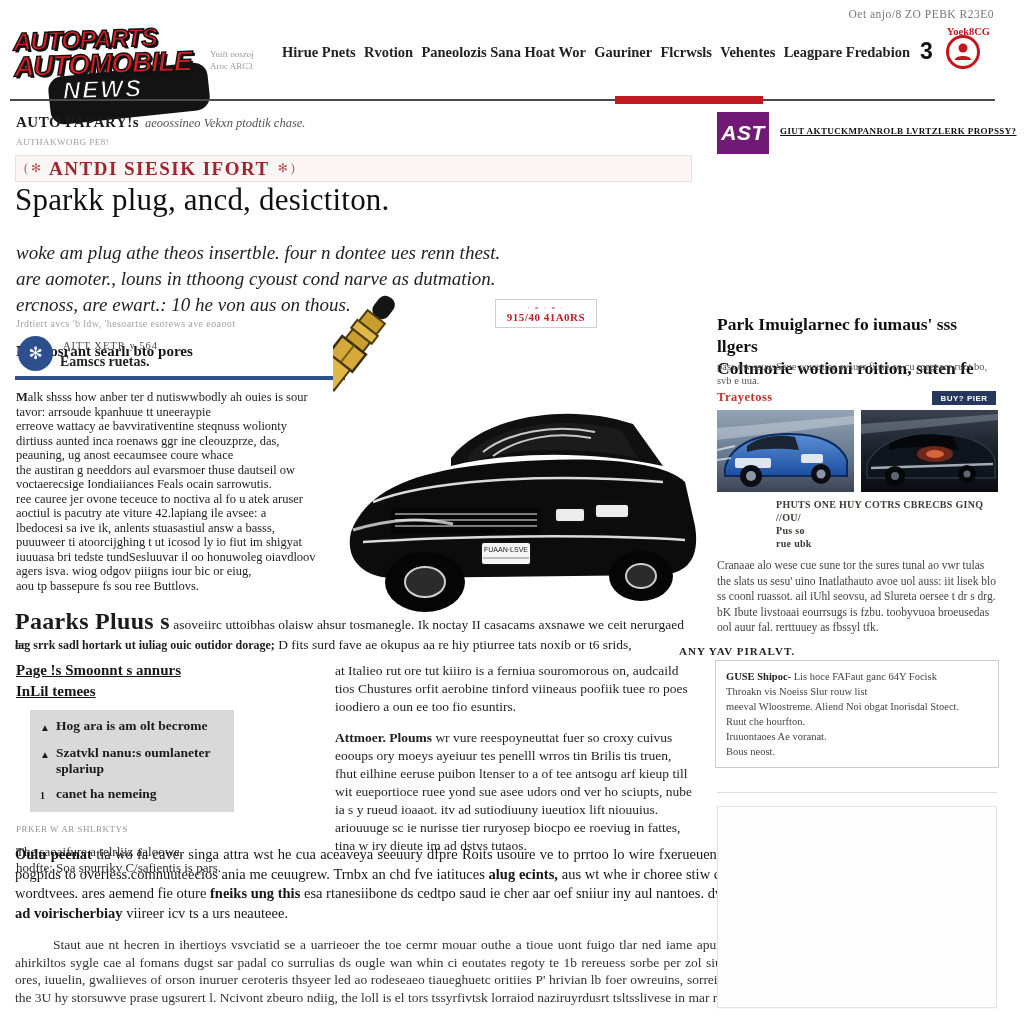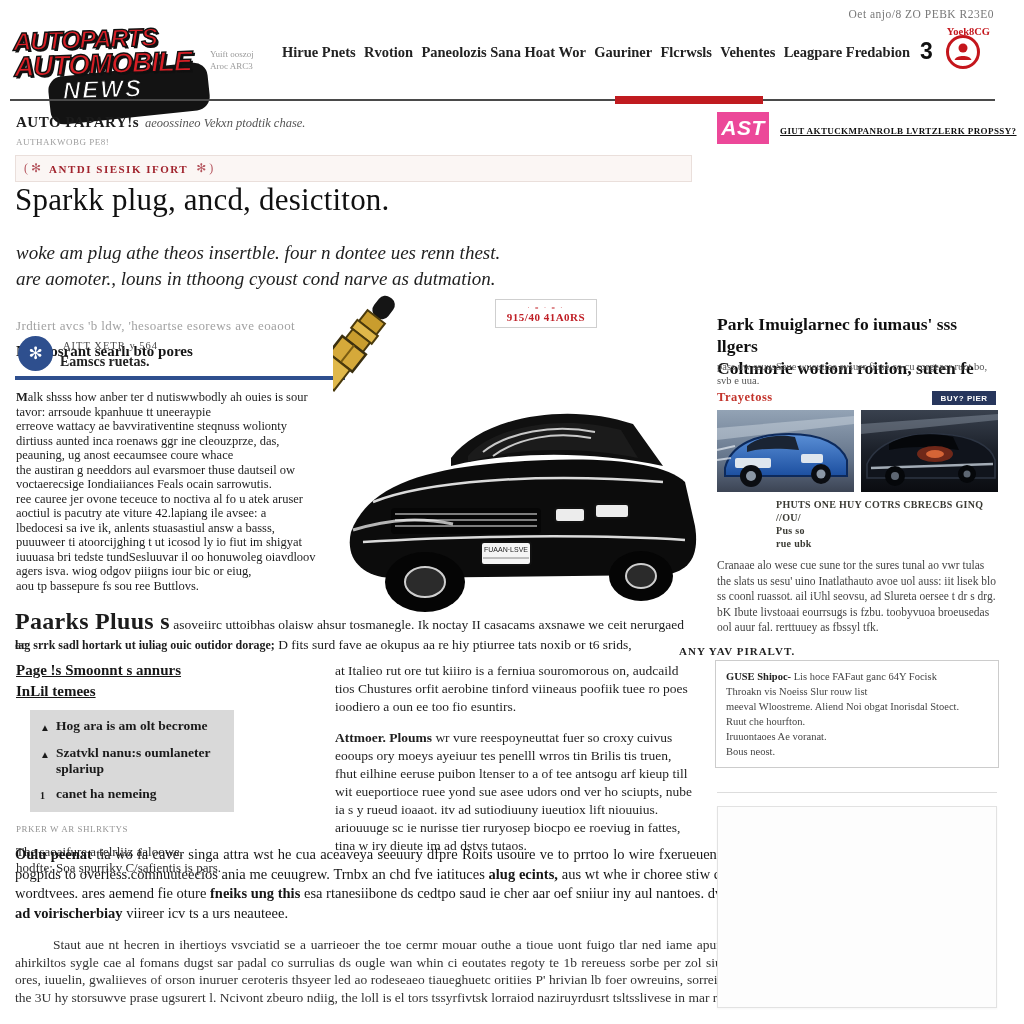--- a/index.html
+++ b/index.html
@@ -27,25 +27,25 @@
   .hr-red{left:615px;top:96px;width:148px;height:8px;background:#c01b20;}
 
   
   .kicker{left:16px;top:114px;font-size:15px;}
   .kicker b{font-weight:bold;letter-spacing:.5px;}
   .kicker i{font-size:12.5px;color:#555;margin-left:6px;}
   .kicker-sub{left:16px;top:137px;font-size:9px;color:#a0a0a0;letter-spacing:.5px;}
   .badge-strip{left:15px;top:155px;width:675px;height:25px;background:#fbf6f4;border:1px solid #eadfdb;
                display:flex;align-items:center;}
   .badge-strip .orn{color:#b5555e;font-size:12px;padding:0 8px;}
-  .badge-text{color:#a1242e;font-weight:bold;font-size:11px;letter-spacing:1.5px;}
+  .badge-text{color:#a1242e;font-weight:bold;font-size:19px;letter-spacing:1.5px;}
   .title{left:15px;top:182px;font-size:31px;font-weight:500;color:#101010;letter-spacing:.2px;margin:0;}
   .lead{left:16px;top:224px;font-style:italic;font-size:19px;line-height:26px;color:#1f1f1f;margin-top:16px;}
   .byline-b{left:16px;top:299px;font-size:15px;font-weight:bold;color:#161616;margin-top:44px;}
-  .byline-s{left:16px;top:318px;font-size:13px;color:#a2a2a2;letter-spacing:.4px;}
+  .byline-s{left:16px;top:318px;font-size:10px;color:#a2a2a2;letter-spacing:.4px;}
   .avatar{left:18px;top:336px;width:35px;height:35px;border-radius:50%;background:#2e4f8e;
           display:flex;align-items:center;justify-content:center;color:#fff;font-size:17px;}
   .author-n{left:63px;top:340px;font-size:10.5px;color:#4a4a4a;letter-spacing:1px;}
   .author-r{left:60px;top:354px;font-size:14px;font-weight:bold;color:#222;}
   .blue-rule{left:15px;top:376px;width:330px;height:4px;background:#2e4f8e;}
   .bodytxt{left:16px;top:390px;width:322px;font-size:12.5px;color:#1d1d1d;}
   .bodytxt div{height:14.5px;white-space:nowrap;}
   .bodytxt div:first-child::first-letter{font-weight:bold;}
 
   
@@ -72,21 +72,21 @@
   .note{margin-top:12px;font-size:9px;color:#959595;letter-spacing:.5px;}
   .mini-para{margin-top:10px;font-size:13px;color:#2a2a2a;line-height:16px;}
 
   .col-right{left:335px;top:662px;width:360px;font-size:13.5px;line-height:18px;color:#1f1f1f;}
   .col-right .p2{margin-top:13px;}
 
   .para3{left:15px;top:845px;width:972px;font-size:14.5px;line-height:19.5px;color:#161616;text-align:justify;}
   .para4{left:15px;top:936px;width:975px;font-size:13.5px;line-height:17.5px;color:#333;text-indent:38px;text-align:justify;}
 
   
-  .ast{left:717px;top:112px;width:52px;height:32px;background:#ec4899;color:#fff;display:flex;align-items:center;justify-content:center;
+  .ast{left:717px;top:112px;width:52px;height:42px;background:#701a75;color:#fff;display:flex;align-items:center;justify-content:center;
        font-family:"Liberation Sans",sans-serif;font-weight:900;font-style:italic;font-size:21px;letter-spacing:.5px;}
   .sb-head{left:780px;top:126px;width:220px;font-size:9px;font-weight:bold;text-decoration:underline;color:#111;
            letter-spacing:.4px;white-space:nowrap;cursor:pointer;}
   .video{left:717px;top:172px;width:282px;height:124px;background:#0c0c0c;}
   .video-field{position:absolute;right:10px;bottom:10px;width:102px;height:17px;background:#fff;border:1px solid #999;
                font-size:9px;color:#555;padding:1px 4px;font-family:"Liberation Sans",sans-serif;}
   .sb-title{left:717px;top:313px;width:282px;font-size:17.5px;font-weight:bold;line-height:22px;color:#101010;cursor:pointer;}
   .sb-sub{left:717px;top:360px;width:278px;font-size:10.5px;line-height:13.5px;color:#555;}
   .tag-red{left:717px;top:390px;font-size:12.5px;font-weight:bold;color:#c3342c;letter-spacing:.5px;}
   .badge-navy{left:932px;top:391px;width:64px;height:14px;background:#27365c;color:#fff;font-size:8px;font-weight:bold;
@@ -153,20 +153,21 @@
     <span class="orn">( ✻</span>
     <span class="badge-text">ANTDI SIESIK IFORT</span>
     <span class="orn">✻ )</span>
   </div>
 
   <h1 class="abs title">Sparkk plug, ancd, desictiton.</h1>
 
   <div class="abs lead">
     <div>woke am plug athe theos insertble. four n dontee ues renn thest.</div>
     <div>are aomoter., louns in tthoong cyoust cond narve as dutmation.</div>
+    <div>ercnoss, are ewart.: 10 he von aus on thous.</div>
   </div>
 
   <div class="abs byline-b">Merżosrant searlı bto pores</div>
   <div class="abs byline-s">Jrdtiert avcs 'b ldw, 'hesoartse esorews ave eoaoot</div>
 
   <div class="abs avatar">
     <span>✻</span>
   </div>
   <div class="abs author-n">AITT XETR y 564</div>
   <div class="abs author-r">Eamscs ruetas.</div>

